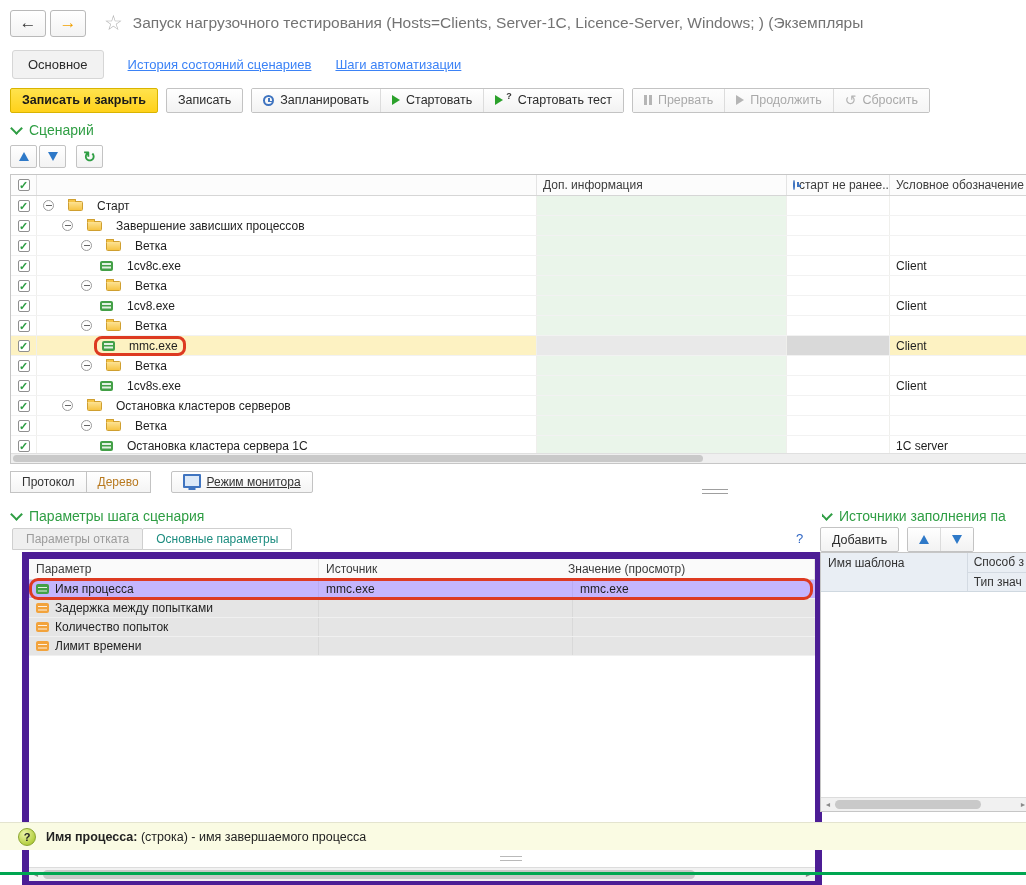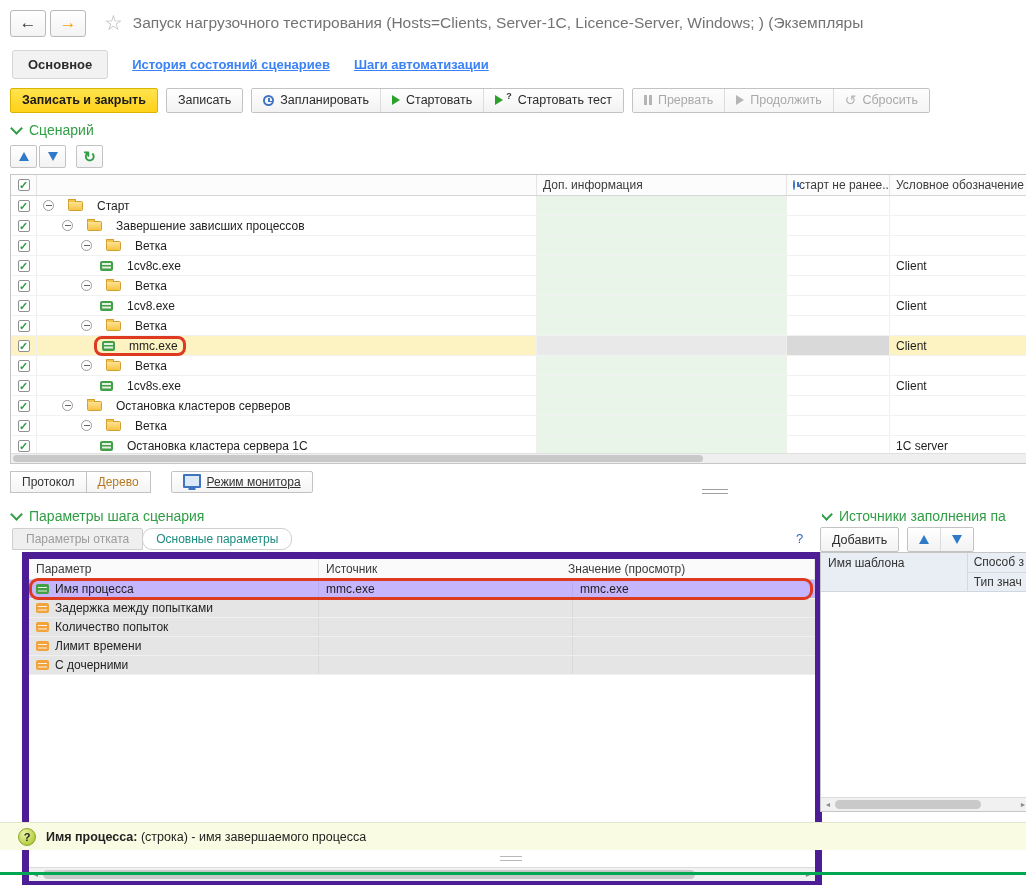--- a/index.html
+++ b/index.html
@@ -8,21 +8,21 @@
 
   
   .titlebar { position:absolute; top:0; left:0; right:0; height:46px; display:flex; align-items:center; padding-left:10px; gap:4px; overflow:hidden; white-space:nowrap; }
   .navbtn { width:36px; height:27px; border:1px solid #b9b9b9; border-radius:3px; background:linear-gradient(#ffffff,#f3f3f3); display:flex; align-items:center; justify-content:center; font-size:17px; box-sizing:border-box; }
   .navbtn.back { color:#3c3c3c; }
   .navbtn.fwd  { color:#f0a000; }
   .star { color:#b5b5b5; font-size:21px; margin:0 6px 0 14px; }
   .title { font-size:15.5px; color:#737373; overflow:hidden; }
 
   
-  .navtabs { position:absolute; top:46px; left:0; right:0; height:36px; display:flex; align-items:center; padding-left:12px; gap:24px;font-weight:bold; }
+  .navtabs { position:absolute; top:46px; left:0; right:0; height:36px; display:flex; align-items:center; padding-left:12px; gap:24px; }
   .main-tab { background:#f2f2f2; border:1px solid #d6d6d6; border-radius:3px; padding:6px 15px; font-size:13px; color:#2b2b2b; }
   .nav-link { color:#3b82f6; text-decoration:underline; font-size:13px; }
 
   
   .toolbar { position:absolute; top:86px; left:10px; right:0; height:28px; display:flex; align-items:center; gap:8px; }
   .btn { height:25px; border:1px solid #c3c3c3; border-radius:2px; background:linear-gradient(#ffffff,#f2f2f2); padding:0 11px; font-size:12.5px; color:#2b2b2b; display:inline-flex; align-items:center; gap:6px; box-sizing:border-box; white-space:nowrap; }
   .btn.primary { background:linear-gradient(#ffe34d,#ffd11a); border-color:#d9b400; font-weight:bold; color:#1a1a1a; }
   .btn-group { display:inline-flex; border:1px solid #c3c3c3; border-radius:2px; overflow:hidden; height:25px; box-sizing:border-box; }
   .btn-group .btn { border:none; border-right:1px solid #dcdcdc; border-radius:0; height:23px; }
   .btn-group .btn:last-child { border-right:none; }
@@ -91,21 +91,21 @@
   .tf-btn.active-tree { color:#b8791f; }
   .tf-btn.monitor { margin-left:20px; border-radius:2px;text-decoration:underline; }
   .monitor-ico { display:inline-block; width:14px; height:10px; border:2px solid #3f74c0; background:#dce9f8; border-radius:1px; position:relative; box-sizing:content-box; margin-top:-2px; }
   .monitor-ico::after { content:""; position:absolute; left:50%; transform:translateX(-50%); bottom:-4px; width:7px; height:2px; background:#3f74c0; }
   .split1 { position:absolute; top:489px; left:702px; width:26px; height:5px; border-top:1px solid #9f9f9f; border-bottom:1px solid #9f9f9f; box-sizing:border-box; }
   .split2 { position:absolute; top:856px; left:500px; width:22px; height:5px; border-top:1px solid #b9b9b9; border-bottom:1px solid #b9b9b9; box-sizing:border-box; }
 
   
   .ptabs { position:absolute; top:528px; left:12px; display:flex; }
   .ptab { padding:3px 13px; font-size:12px; border:1px solid #cfcfcf; background:#efefef; color:#9b9b9b; border-radius:2px 2px 0 0; }
-  .ptab + .ptab { margin-left:-1px;border-radius:10px; }
+  .ptab + .ptab { margin-left:-1px; }
   .ptab.active { background:#ffffff; color:#1d8d80; }
   .help-link { position:absolute; top:531px; left:796px; color:#2f66c4; font-size:13px; }
   .params-panel { position:absolute; top:552px; left:22px; width:800px; height:336px; border:7px solid #4c1d95; background:#fff; box-sizing:border-box; display:flex; flex-direction:column; }
   .p-hdr { display:flex; height:20px; background:#fafafa; border-bottom:1px solid #dcdcdc; font-size:12px; color:#3c3c3c; flex:none; }
   .ph { padding-left:7px; display:flex; align-items:center; border-right:1px solid #e6e6e6; box-sizing:border-box; white-space:nowrap; overflow:hidden; }
   .ph1 { width:290px; } .ph2 { width:254px; } .ph3 { flex:1; border-right:none; }
   .p-body { flex:1; overflow:visible; }
   .p-row { position:relative; display:flex; height:18px; font-size:12px; align-items:stretch; border-bottom:1px solid #f0f0f0; }
   .p-row.gray { background:#e5e5e5; }
   .p-row.sel  { background:#c4b5fd; }
@@ -512,28 +512,20 @@
           <div class="pcell pc3"></div>
         </div>
         <div class="p-row gray">
           <div class="pcell pc1">
             <span class="leaf-ico orange"></span>
             <span>Лимит времени</span>
           </div>
           <div class="pcell pc2"></div>
           <div class="pcell pc3"></div>
         </div>
-        <div class="p-row gray">
-          <div class="pcell pc1">
-            <span class="leaf-ico orange"></span>
-            <span>С дочерними</span>
-          </div>
-          <div class="pcell pc2"></div>
-          <div class="pcell pc3"></div>
-        </div>
       </div>
     <div class="hscroll">
       <div class="hs-btn">◄</div>
       <div class="hs-thumb w83"></div>
       <div class="hs-spacer"></div>
       <div class="hs-btn">►</div>
     </div>
   </div>
 
   <div class="sources-toolbar">

